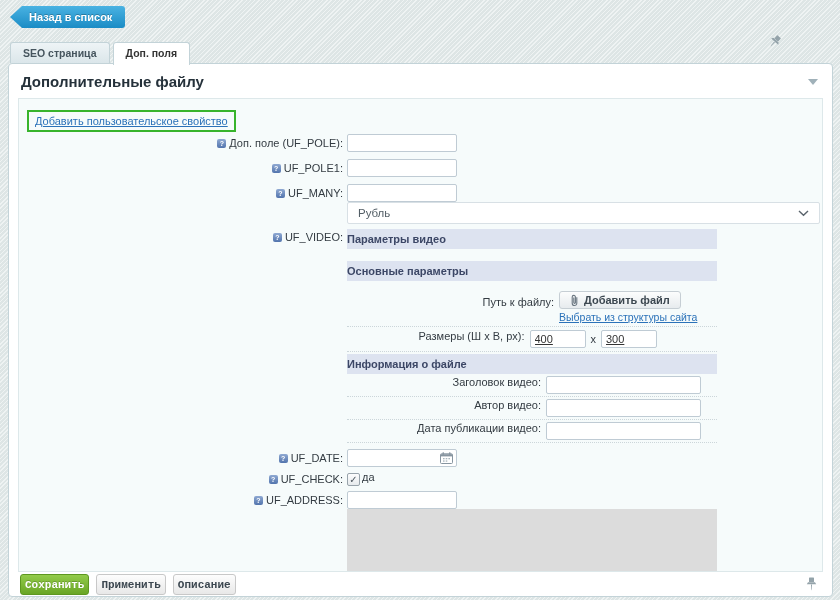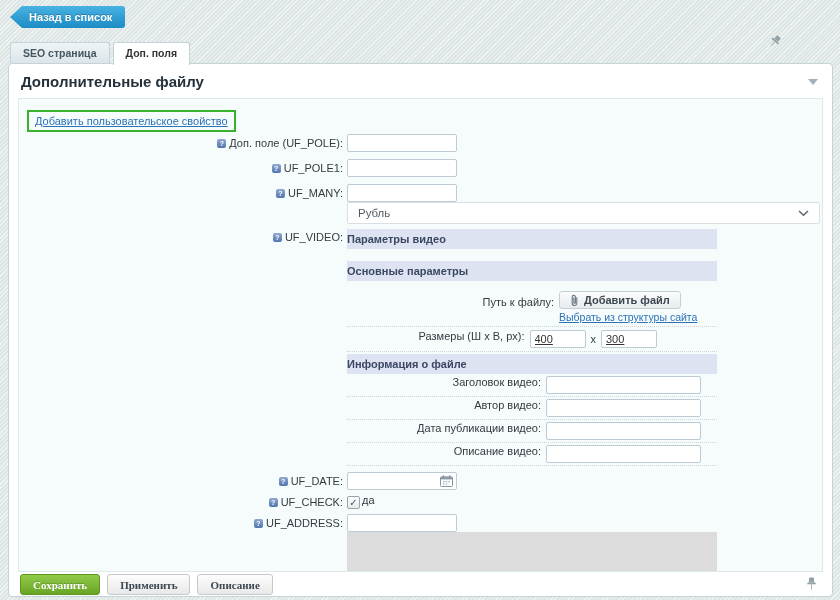--- a/index.html
+++ b/index.html
@@ -100,22 +100,22 @@
     display:inline-block;width:13px;height:13px;box-sizing:border-box;vertical-align:-2px;
     border:1px solid #98a3ab;border-radius:2px;background:linear-gradient(#fdfdfd,#e6eaed);
     text-align:center;line-height:11px;cursor:pointer;
   }
   .checkbox.checked::after{content:"\2713";font-size:10px;color:#4c565e;}
   .checklabel{margin-left:2px;}
   .map-area{margin-left:328px;width:370px;height:120px;background:#dcdcdc;}
   
   .footer{display:flex;align-items:center;height:25px;padding-left:11px;position:relative;}
   .btn{
-    height:21px;padding:0 12px;margin-right:7px;border-radius:3px;cursor:pointer;
-    font-size:11px;font-weight:bold;font-family:Liberation Serif, serif;
+    height:21px;padding:0 4px;margin-right:7px;border-radius:3px;cursor:pointer;
+    font-size:11px;font-weight:bold;font-family:Liberation Mono, monospace;
   }
   .btn.save{background:linear-gradient(#92cb4a,#69a525);border:1px solid #5d9720;color:#fff;text-shadow:0 -1px 0 rgba(0,0,0,.2);}
   .btn.plain{background:linear-gradient(#fdfdfd,#e8e8e8);border:1px solid #c8c8c8;color:#3c4750;}
   .pin-top{position:absolute;top:34px;right:60px;transform:rotate(42deg);cursor:pointer;}
   .pin-bottom{position:absolute;right:14px;top:5px;cursor:pointer;}
 </style>
 </head>
 <body>
 
 <div class="back-row">
@@ -206,24 +206,20 @@
       <div class="vrow info">
         <div class="vlabel">Заголовок видео:</div>
         <input class="ti vinput" type="text" value="" style="">
       </div>
       <div class="vrow info">
         <div class="vlabel">Автор видео:</div>
         <input class="ti vinput" type="text" value="" style="">
       </div>
       <div class="vrow info">
         <div class="vlabel">Дата публикации видео:</div>
-        <input class="ti vinput" type="text" value="" style="">
-      </div>
-      <div class="vrow info">
-        <div class="vlabel">Описание видео:</div>
         <input class="ti vinput" type="text" value="" style="">
       </div>
     </div>
 
     <div class="frow mt6" style="margin-bottom:4px;">
       <div class="flabel"><span class="help">?</span><span>UF_DATE:</span></div>
       <div class="ffield date-wrap">
         <input class="ti" type="text" value="" style="">
         <span class="cal-ico">
           <svg width="13" height="12" viewBox="0 0 13 12">

